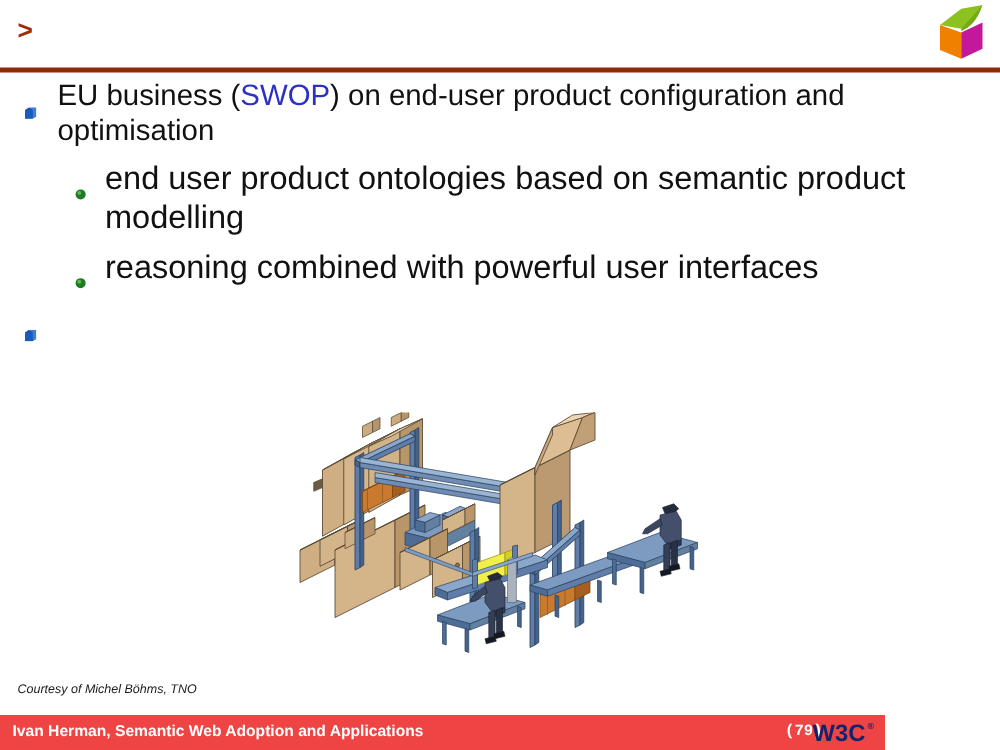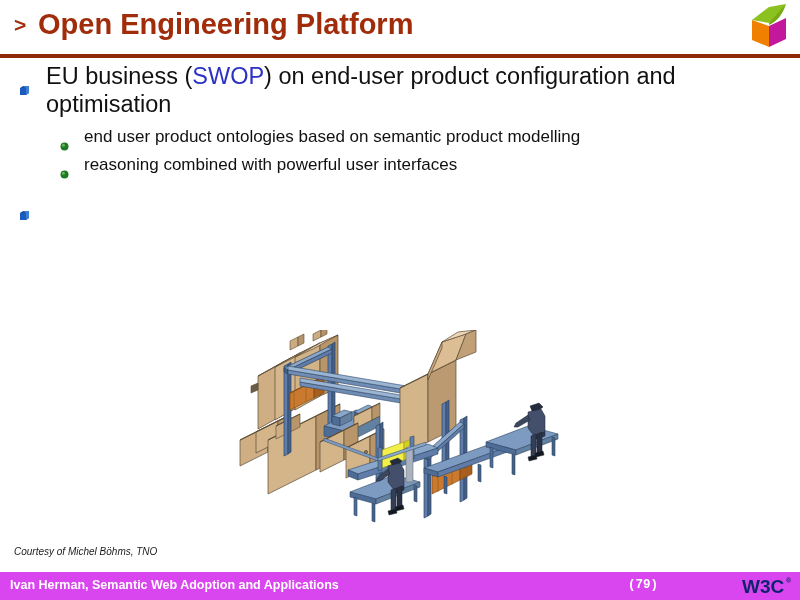--- a/index.html
+++ b/index.html
@@ -78,21 +78,21 @@
     padding-left: 46px;
     padding-right: 24px;
     font-size: 23.5px;
     color: #111111;
     line-height: 1.21;
     margin-bottom: 2px;
   }
   .b2 {
     padding-left: 84px;
     padding-right: 60px;
-    font-size: 17px;
+    font-size: 26px;
     color: #111111;
     line-height: 1.21;
     margin-bottom: 2px;
   }
   .mark1 {
     position: absolute;
     left: 20px;
     top: 11px;
     width: 9px;
     height: 9px;
@@ -128,23 +128,23 @@
     font-size: 10px;
     font-style: italic;
     color: #1a1a1a;
   }
 
   
   .footer {
     position: absolute;
     left: 0;
     bottom: 0;
-    width: 800px;
+    width: 708px;
     height: 28px;
-    background: #d946ef;
+    background: #ef4444;
   }
   .footer-title {
     position: absolute;
     left: 10px;
     top: 6px;
     font-size: 12.5px;
     font-weight: bold;
     color: #ffffff;
     white-space: nowrap;
   }
@@ -165,21 +165,20 @@
     height: 24px;
   }
 </style>
 </head>
 <body>
 
 <div id="slide">
 
   <div class="title-row">
     <span class="title-caret">&gt;</span>
-    <span class="title-text">Open Engineering Platform</span>
   </div>
   <div class="title-rule"></div>
 
   <span class="logo-cube">
     <svg width="46" height="48" viewBox="0 0 46 48" xmlns="http://www.w3.org/2000/svg">
 
       <path d="M6 18 L23 5 L40 2 C34 12 30 17 23 21 Z" fill="#8cc220"></path>
       <path d="M23 21 L40 2 C36 14 31 19 23 23 Z" fill="#76a915"></path>
 
       <path d="M6 18 L23 24 L23 45 L6 38 Z" fill="#f08000"></path>

